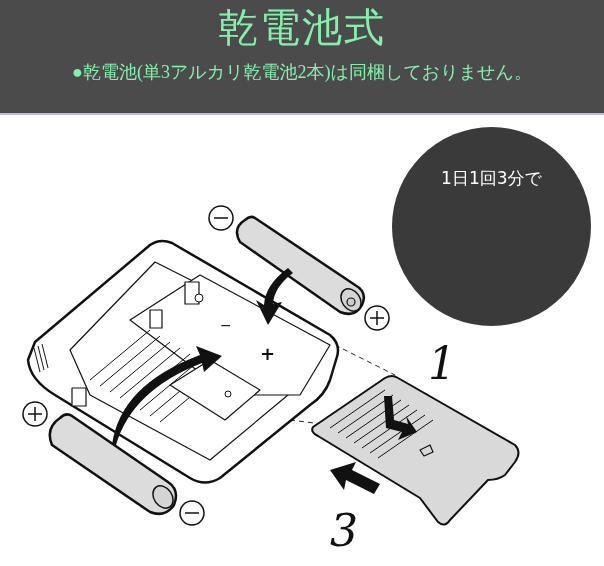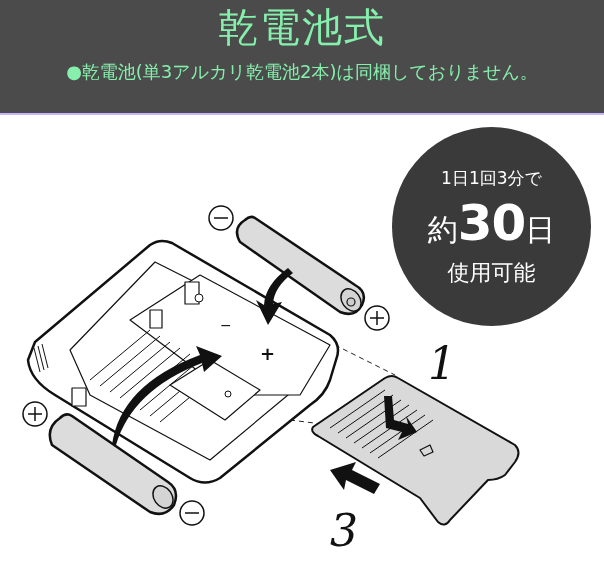--- a/index.html
+++ b/index.html
@@ -3,21 +3,21 @@
   <meta charset="utf-8">
   <style>
     html, body { margin: 0; padding: 0; background: #ffffff; }
     body { width: 604px; height: 566px; position: relative; overflow: hidden;
            font-family: "DejaVu Sans", "Liberation Sans", sans-serif; }
     .header { position: absolute; left: 0; top: 0; width: 604px; height: 113px;
               background: #4b4b4b; border-bottom: 2px solid #c4b5fd; color: #86efac; }
     .header-title { position: absolute; left: 0; right: 0; top: 4px; text-align: center;
                     font-size: 40px; line-height: 46px; letter-spacing: 2px; font-weight: normal; }
     .header-note { position: absolute; left: 0; right: 0; top: 60px; text-align: center;
-                   font-size: 18px; line-height: 24px; white-space: nowrap; }
+                   font-size: 18px; line-height: 24px; white-space: nowrap; font-family: Liberation Serif, serif; }
     .badge { position: absolute; left: 392px; top: 127px; width: 199px; height: 199px;
              border-radius: 50%; background: #3a3a3a; color: #fff; text-align: center; }
     .badge-line1 { position: absolute; left: 0; right: 0; top: 38px; font-size: 17px; line-height: 26px; }
     .badge-line2 { position: absolute; left: 0; right: 0; top: 68px; font-size: 30px; line-height: 56px; white-space: nowrap; }
     .badge-line2 .big { font-size: 50px; font-weight: bold; letter-spacing: -1px; }
     .badge-line3 { position: absolute; left: 0; right: 0; top: 133px; font-size: 22px; line-height: 26px; }
     .illustration { position: absolute; left: 0; top: 115px; width: 604px; height: 451px; }
     .step-num { position: absolute; font-family: "DejaVu Serif", "Liberation Serif", serif;
                 font-style: italic; font-size: 44px; color: #111; }
   </style>
@@ -129,17 +129,13 @@
   <g fill="#111" stroke="none">
     <path d="M330 470 L356 462 L352 470 L380 484 L374 494 L346 480 L344 490 Z"></path>
   </g>
 </svg>
 
 <div class="step-num" style="left:428px; top:338px;">1</div>
 <div class="step-num" style="left:330px; top:505px;">3</div>
 
 <div class="badge">
   <div class="badge-line1">1日1回3分で</div>
-  <div class="badge-line2">
-    <span>約</span><span class="big">30</span><span>日</span>
-  </div>
-  <div class="badge-line3">使用可能</div>
 </div>
 
 </body></html>

